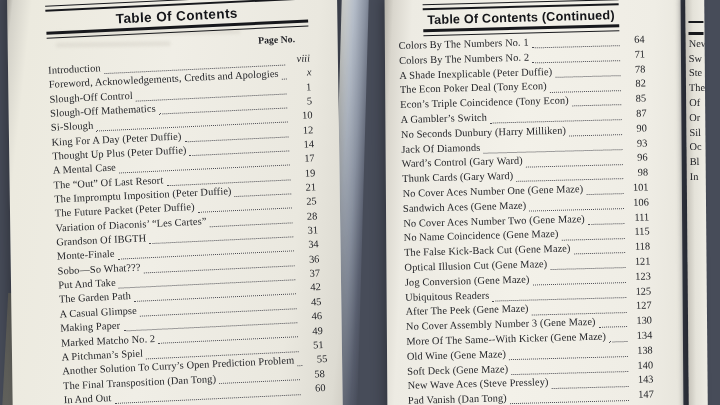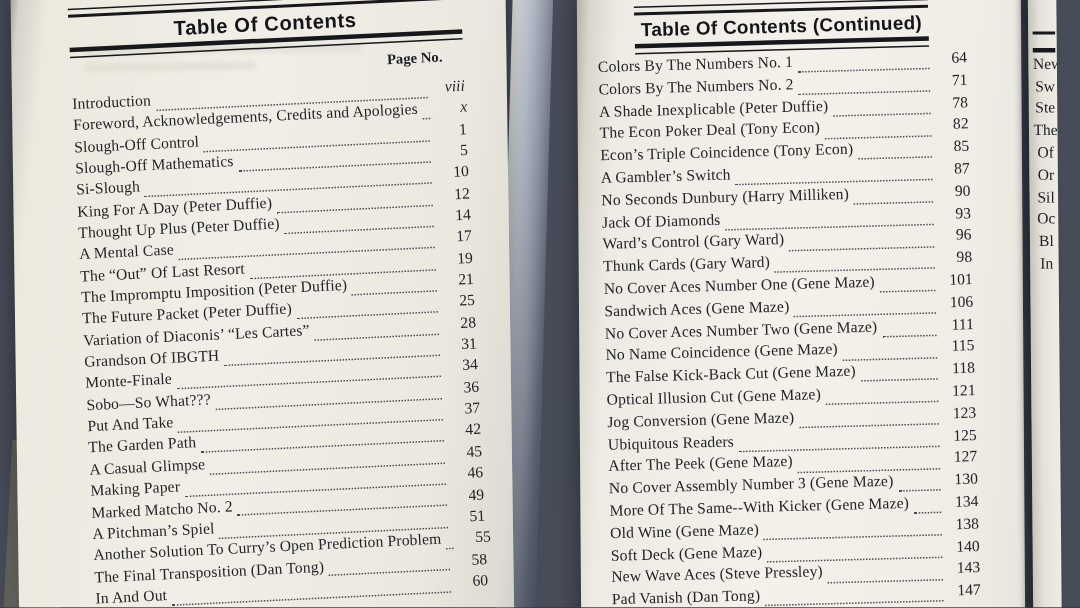--- a/index.html
+++ b/index.html
@@ -70,21 +70,21 @@
   .row .p.roman{font-style:italic;}
   
   .ghost{position:absolute;left:48px;top:46px;width:185px;filter:blur(1.6px);opacity:.55;}
   .ghost div{height:5px;background:#d8d5cb;border-radius:2px;margin-bottom:6px;}
   .ghost div:nth-child(2){width:62%;}
   
   .sliver-content{padding:22px 0 0 3px;color:#232428;}
   .sliver-content .rule{width:15px;margin-right:1px;}
   .sliver-content .rule + .rule{margin-top:9px;}
   .frags{margin-top:3px;}
-  .frag{height:14.8px;font-size:10.4px;white-space:nowrap;overflow:hidden;text-align:center;}
+  .frag{height:14.8px;font-size:10.4px;white-space:nowrap;overflow:hidden;}
 </style>
 </head>
 <body>
 
 <div class="stage">
 
   <div class="under-pages"></div>
   <div class="fore-edge"></div>
 
   <div class="page page-left">

